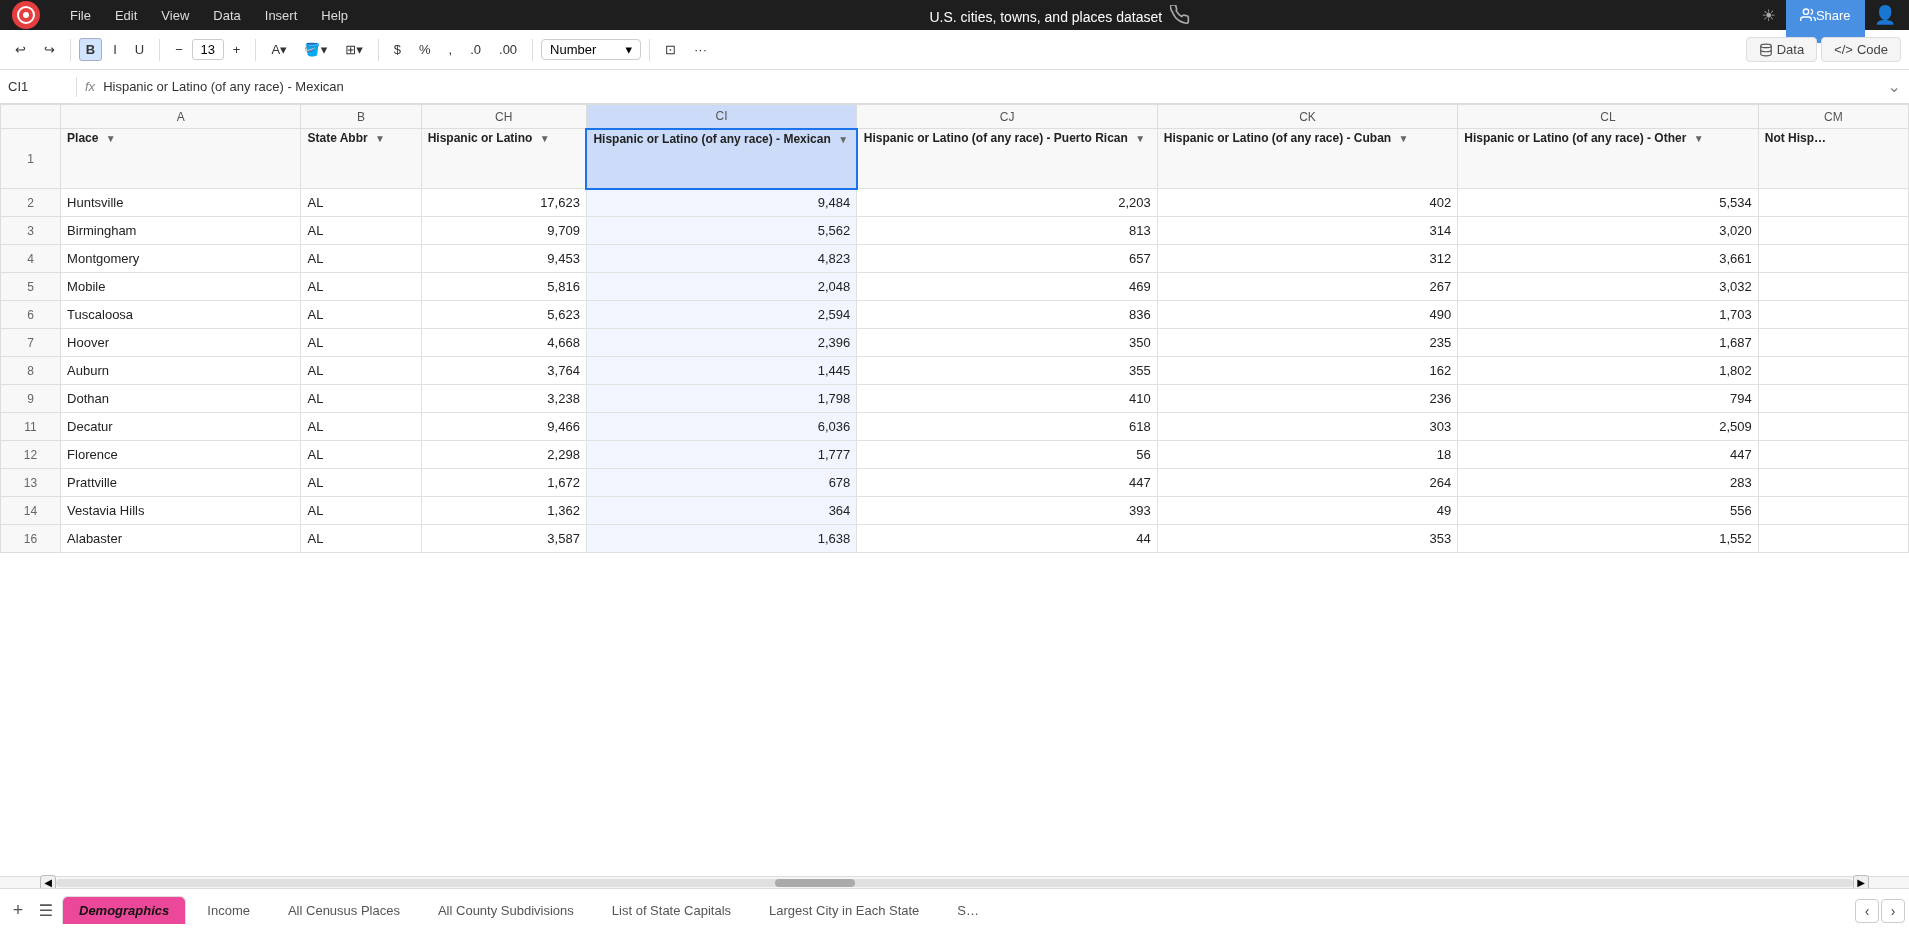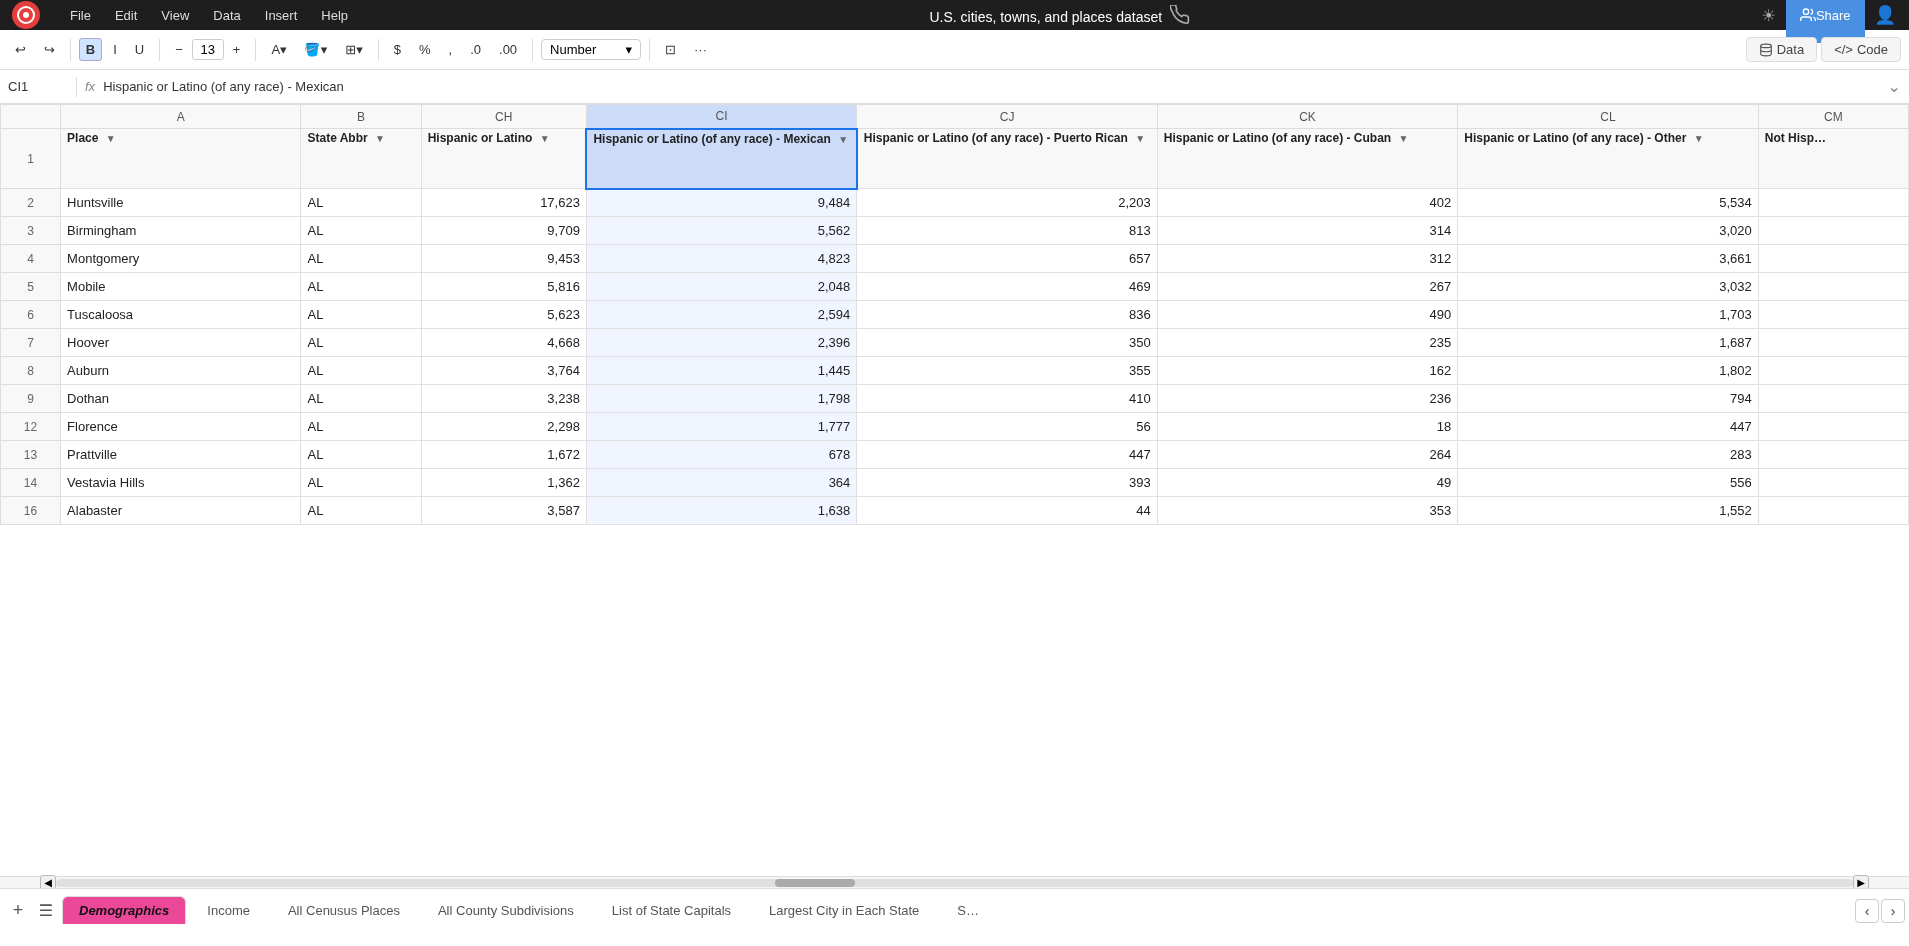--- a/index.html
+++ b/index.html
@@ -563,20 +563,31 @@
           <td class="cell">Dothan</td>
           <td class="cell">AL</td>
           <td class="cell text-right">3,238</td>
           <td class="cell text-right col-selected">1,798</td>
           <td class="cell text-right">410</td>
           <td class="cell text-right">236</td>
           <td class="cell text-right">794</td>
           <td class="cell text-right"></td>
         </tr>
         <tr>
+          <td class="row-num">11</td>
+          <td class="cell">Decatur</td>
+          <td class="cell">AL</td>
+          <td class="cell text-right">9,466</td>
+          <td class="cell text-right col-selected">6,036</td>
+          <td class="cell text-right">618</td>
+          <td class="cell text-right">303</td>
+          <td class="cell text-right">2,509</td>
+          <td class="cell text-right"></td>
+        </tr>
+        <tr>
           <td class="row-num">12</td>
           <td class="cell">Florence</td>
           <td class="cell">AL</td>
           <td class="cell text-right">2,298</td>
           <td class="cell text-right col-selected">1,777</td>
           <td class="cell text-right">56</td>
           <td class="cell text-right">18</td>
           <td class="cell text-right">447</td>
           <td class="cell text-right"></td>
         </tr>

